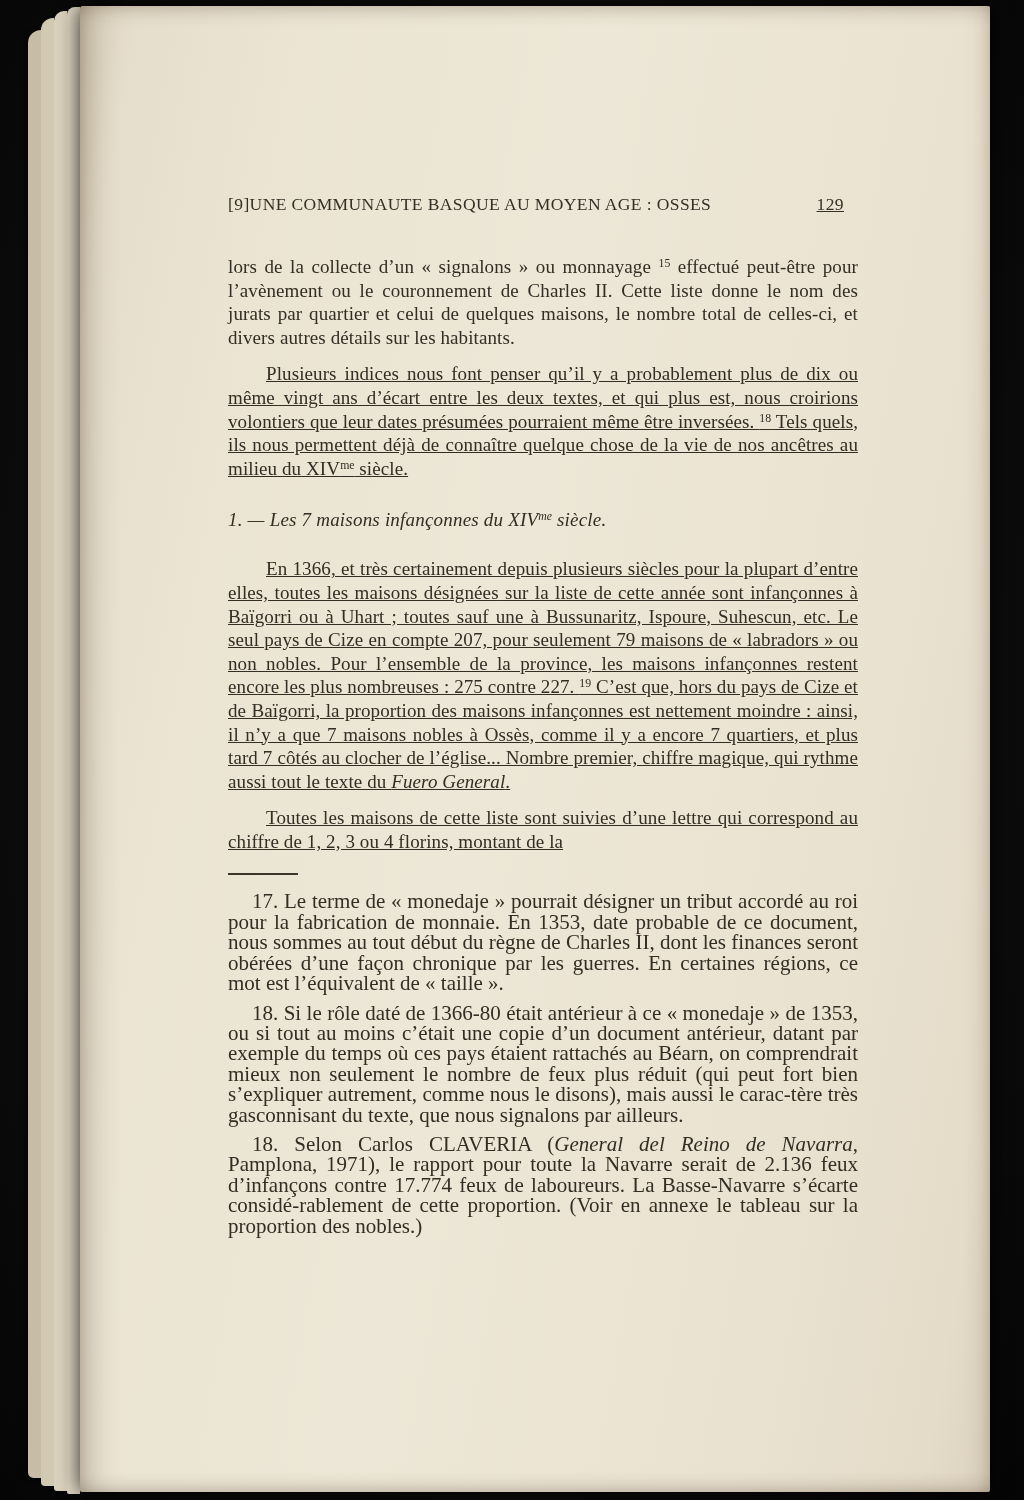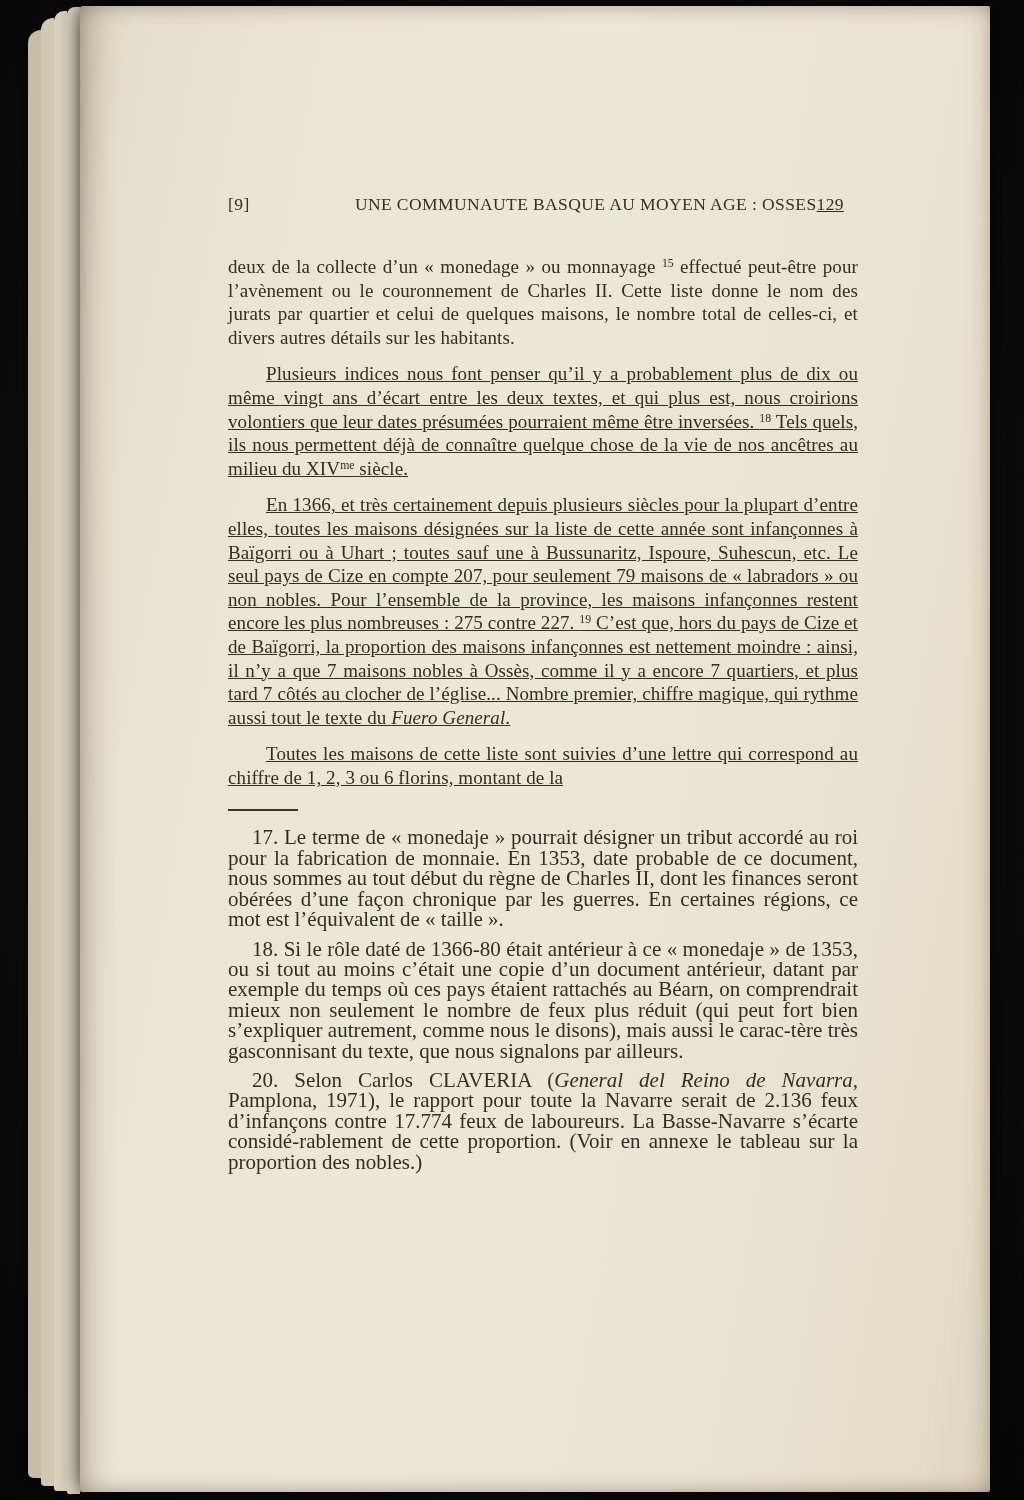--- a/index.html
+++ b/index.html
@@ -54,21 +54,21 @@
   .header-row {
     display: flex;
     align-items: baseline;
     font-size: 17.5px;
     letter-spacing: 0.4px;
     white-space: nowrap;
     margin-bottom: 40px;
     color: #352f26;
   }
   .header-row .bracket { flex: 0 0 auto; }
-  .header-row .running-title { flex: 1 1 auto; text-align: right; }
+  .header-row .running-title { flex: 1 1 auto; text-align: left; }
   .header-row .folio { flex: 0 0 auto; padding-right: 14px; text-decoration: underline; }
 
   .para {
     font-size: 19px;
     line-height: 23.6px;
     text-align: justify;
     margin: 0 0 13px 0;
     letter-spacing: 0.1px;
   }
   .para.flush { text-indent: 0; }
@@ -116,30 +116,31 @@
 
   <div class="page">
     <div class="textblock">
 
       <div class="header-row">
         <span class="bracket">[9]</span>
         <span class="running-title">UNE COMMUNAUTE BASQUE AU MOYEN AGE : OSSES</span>
         <span class="folio">129</span>
       </div>
 
-      <p class="para flush"><span>deux de la collecte d’un « monedage » ou monnayage </span><sup>15</sup><span> effectué peut-être pour l’avènement ou le couronnement de Charles II. Cette liste donne le nom des jurats par quartier et celui de quelques maisons, le nombre total de celles-ci, et divers autres détails sur les habitants.</span></p>
+      <p class="para flush"><span>lors de la collecte d’un « signalons » ou monnayage </span><sup>15</sup><span> effectué peut-être pour l’avènement ou le couronnement de Charles II. Cette liste donne le nom des jurats par quartier et celui de quelques maisons, le nombre total de celles-ci, et divers autres détails sur les habitants.</span></p>
 
       <p class="para indent"><span>Plusieurs indices nous font penser qu’il y a probablement plus de dix ou même vingt ans d’écart entre les deux textes, et qui plus est, nous croirions volontiers que leur dates présumées pourraient même être inversées. </span><sup>18</sup><span> Tels quels, ils nous permettent déjà de connaître quelque chose de la vie de nos ancêtres au milieu du XIV</span><sup>me</sup><span> siècle.</span></p>
 
+      <h2 class="section-heading"><span>1. — Les 7 maisons infançonnes du XIV</span><sup>me</sup><span> siècle.</span></h2>
 
       <p class="para indent"><span>En 1366, et très certainement depuis plusieurs siècles pour la plupart d’entre elles, toutes les maisons désignées sur la liste de cette année sont infançonnes à Baïgorri ou à Uhart ; toutes sauf une à Bussunaritz, Ispoure, Suhescun, etc. Le seul pays de Cize en compte 207, pour seulement 79 maisons de « labradors » ou non nobles. Pour l’ensemble de la province, les maisons infançonnes restent encore les plus nombreuses : 275 contre 227. </span><sup>19</sup><span> C’est que, hors du pays de Cize et de Baïgorri, la proportion des maisons infançonnes est nettement moindre : ainsi, il n’y a que 7 maisons nobles à Ossès, comme il y a encore 7 quartiers, et plus tard 7 côtés au clocher de l’église... Nombre premier, chiffre magique, qui rythme aussi tout le texte du </span><span style="font-style: italic;">Fuero General</span><span>.</span></p>
 
-      <p class="para indent"><span>Toutes les maisons de cette liste sont suivies d’une lettre qui correspond au chiffre de 1, 2, 3 ou 6 florins, montant de la</span></p>
+      <p class="para indent"><span>Toutes les maisons de cette liste sont suivies d’une lettre qui correspond au chiffre de 1, 2, 3 ou 4 florins, montant de la</span></p>
 
       <hr class="footnote-rule">
 
       <p class="footnote"><span>17. Le terme de « monedaje » pourrait désigner un tribut accordé au roi pour la fabrication de monnaie. En 1353, date probable de ce document, nous sommes au tout début du règne de Charles II, dont les finances seront obérées d’une façon chronique par les guerres. En certaines régions, ce mot est l’équivalent de « taille ».</span></p>
       <p class="footnote"><span>18. Si le rôle daté de 1366-80 était antérieur à ce « monedaje » de 1353, ou si tout au moins c’était une copie d’un document antérieur, datant par exemple du temps où ces pays étaient rattachés au Béarn, on comprendrait mieux non seulement le nombre de feux plus réduit (qui peut fort bien s’expliquer autrement, comme nous le disons), mais aussi le carac-tère très gasconnisant du texte, que nous signalons par ailleurs.</span></p>
-      <p class="footnote"><span>20. Selon Carlos CLAVERIA (</span><span style="font-style: italic;">General del Reino de Navarra</span><span>, Pamplona, 1971), le rapport pour toute la Navarre serait de 2.136 feux d’infançons contre 17.774 feux de laboureurs. La Basse-Navarre s’écarte considé-rablement de cette proportion. (Voir en annexe le tableau sur la proportion des nobles.)</span></p>
+      <p class="footnote"><span>18. Selon Carlos CLAVERIA (</span><span style="font-style: italic;">General del Reino de Navarra</span><span>, Pamplona, 1971), le rapport pour toute la Navarre serait de 2.136 feux d’infançons contre 17.774 feux de laboureurs. La Basse-Navarre s’écarte considé-rablement de cette proportion. (Voir en annexe le tableau sur la proportion des nobles.)</span></p>
 
     </div>
   </div>
 </div>
 
 </body></html>

